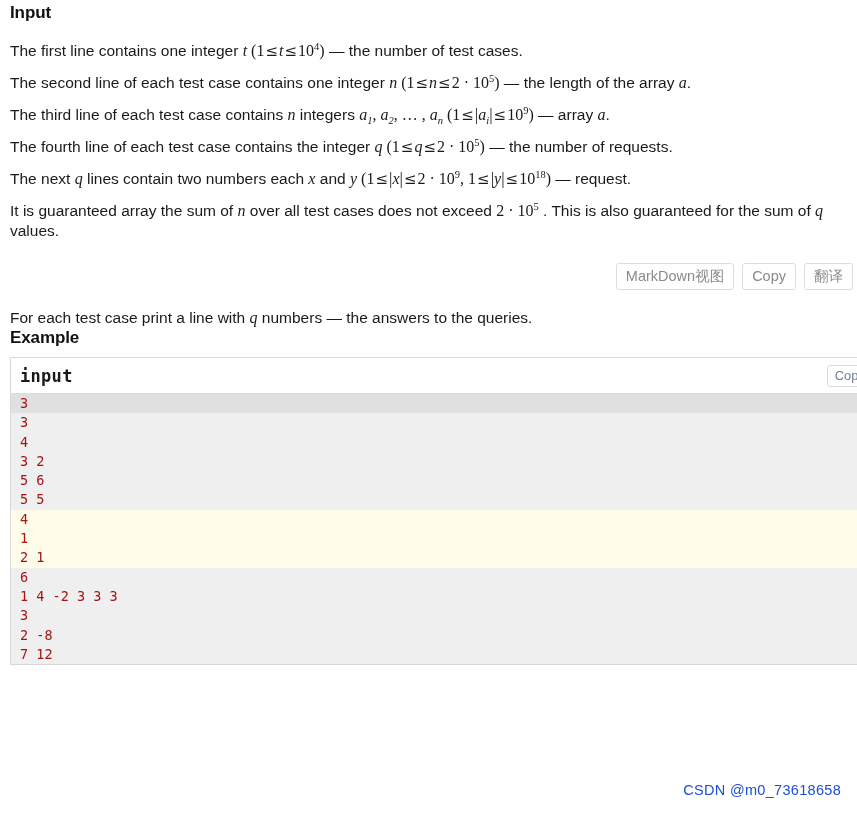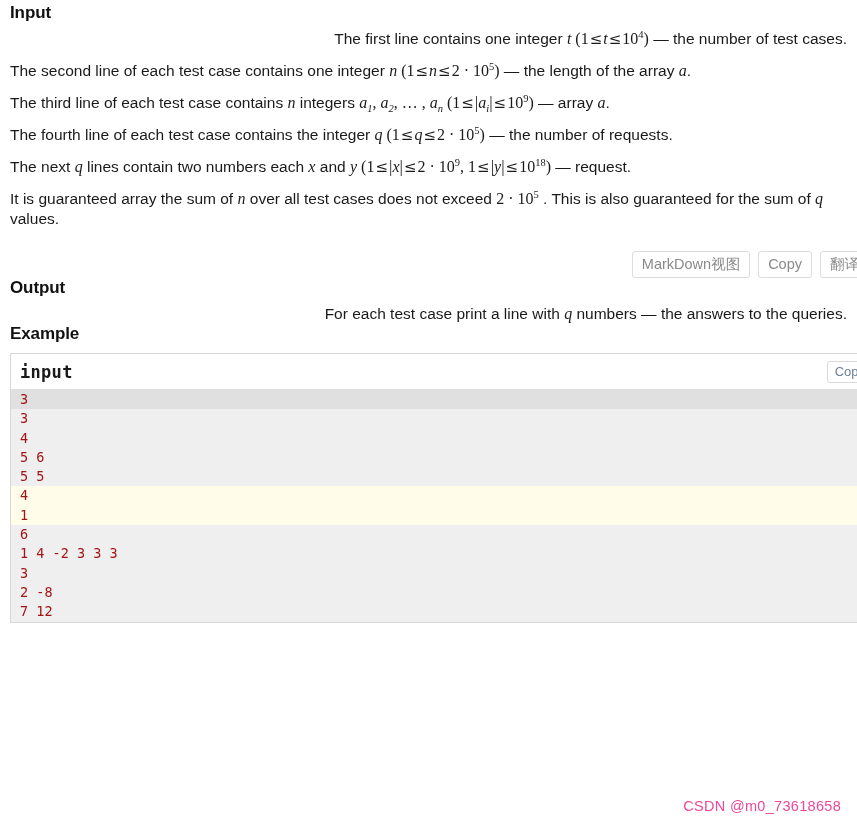--- a/index.html
+++ b/index.html
@@ -36,21 +36,21 @@
   #output-heading { padding-top: 0px; }
   #example-heading { padding-top: 0px; }
 
   
   .para {
     font-size: 15.5px;
     line-height: 20px;
     color: #1a1a1a;
     margin: 0;
   }
-  .p-gap-1 { margin-top: 6px; text-align: right; }
+  .p-gap-1 { margin-top: 18px; }
   .p-gap   { margin-top: 12px; }
 
   
   .mi {
     font-family: "Liberation Serif", serif;
     font-style: italic;
     font-size: 16px;
   }
   .mn, .mo {
     font-family: "Liberation Serif", serif;
@@ -87,21 +87,21 @@
   .mdash { font-family: "Liberation Sans", sans-serif; }
 
   
   .toolbar {
     display: flex;
     justify-content: flex-end;
     align-items: center;
     gap: 8px;
     margin-top: 22px;
     margin-right: -10px;
-    padding-right: 0;
+    padding-right: 16px;
   }
   .tool-btn {
     border: 1px solid #dcdcdc;
     background: #ffffff;
     color: #8a8a8a;
     font-size: 14.5px;
     font-family: "Liberation Sans", sans-serif;
     padding: 3px 9px 4px 9px;
     border-radius: 3px;
     line-height: 18px;
@@ -164,23 +164,23 @@
     margin: 0;
   }
   .bg-plain { background: #efefef; }
   .bg-hover { background: #e0e0e0; }
   .bg-yellow { background: #fffce9; }
 
   
   .watermark {
     position: absolute;
     right: 16px;
-    bottom: 20px;
+    bottom: 36px;
     font-size: 14.5px;
-    color: #ec4899;
+    color: #1d4ed8;
     font-family: "Liberation Sans", sans-serif;
     letter-spacing: 0.3px;
     pointer-events: none;
     user-select: none;
   }
 </style>
 </head>
 <body>
 
 <div class="page">
@@ -198,39 +198,40 @@
   <p class="para p-gap"><span>The next </span><span class="mi">q</span><span> lines contain two numbers each </span><span class="mi">x</span><span> and </span><span class="mi">y</span><span class="mn"> (1</span><span class="mrel">≤</span><span class="mabs">|<span class="mi">x</span>|</span><span class="mrel">≤</span><span class="mn">2</span><span class="mo"> · </span><span class="msup">10<sup>9</sup></span><span class="mn">, 1</span><span class="mrel">≤</span><span class="mabs">|<span class="mi">y</span>|</span><span class="mrel">≤</span><span class="msup">10<sup>18</sup></span><span class="mn">)</span><span class="mdash"> — request.</span></p>
 
   <p class="para p-gap"><span>It is guaranteed array the sum of </span><span class="mi">n</span><span> over all test cases does not exceed </span><span class="mn">2</span><span class="mo"> · </span><span class="msup">10<sup>5</sup></span><span> . This is also guaranteed for the sum of </span><span class="mi">q</span><span> values.</span></p>
 
   <div class="toolbar">
     <button class="tool-btn">MarkDown视图</button>
     <button class="tool-btn">Copy</button>
     <button class="tool-btn clipped">翻译</button>
   </div>
 
-  <h2 class="sec-title" id="output-heading">Output</h2>
 
   <p class="para p-gap-1"><span>For each test case print a line with </span><span class="mi">q</span><span> numbers — the answers to the queries.</span></p>
 
   <h2 class="sec-title" id="example-heading" style="">Example</h2>
 
   <div class="codeblock">
     <div class="code-header">
       <span class="code-title">input</span>
       <button class="code-copy">Copy</button>
     </div>
     <div class="code-body" id="code-body">
         <div class="code-line bg-hover">3</div>
         <div class="code-line bg-plain">3</div>
         <div class="code-line bg-plain">4</div>
+        <div class="code-line bg-plain">3 2</div>
         <div class="code-line bg-plain">5 6</div>
         <div class="code-line bg-plain">5 5</div>
         <div class="code-line bg-yellow">4</div>
         <div class="code-line bg-yellow">1</div>
+        <div class="code-line bg-yellow">2 1</div>
         <div class="code-line bg-plain">6</div>
         <div class="code-line bg-plain">1 4 -2 3 3 3</div>
         <div class="code-line bg-plain">3</div>
         <div class="code-line bg-plain">2 -8</div>
         <div class="code-line bg-plain">7 12</div>
       </div>
   </div>
 
 </div>
 

